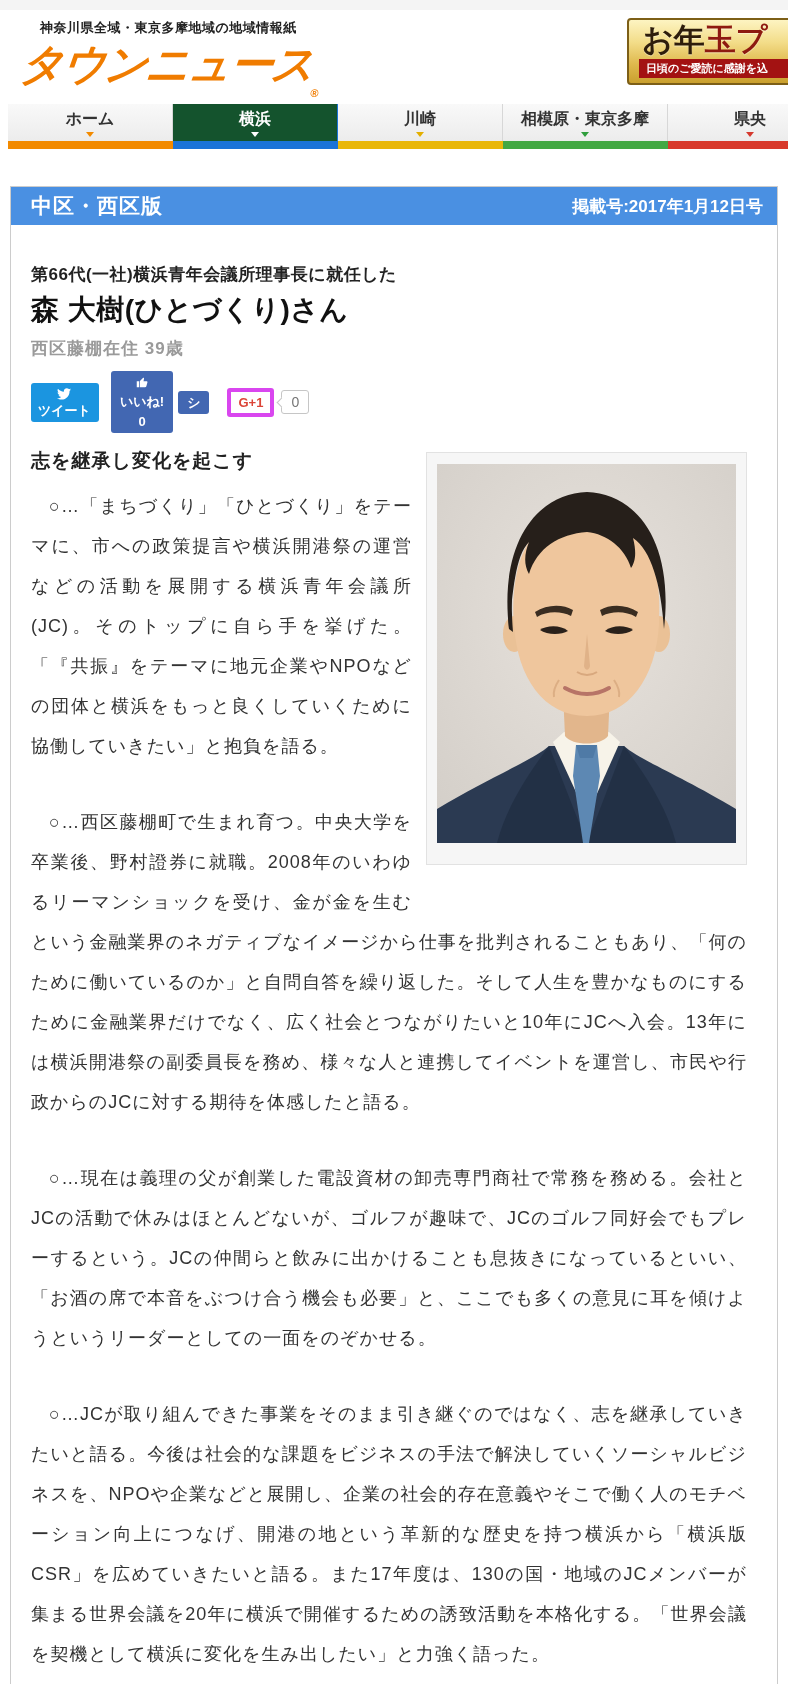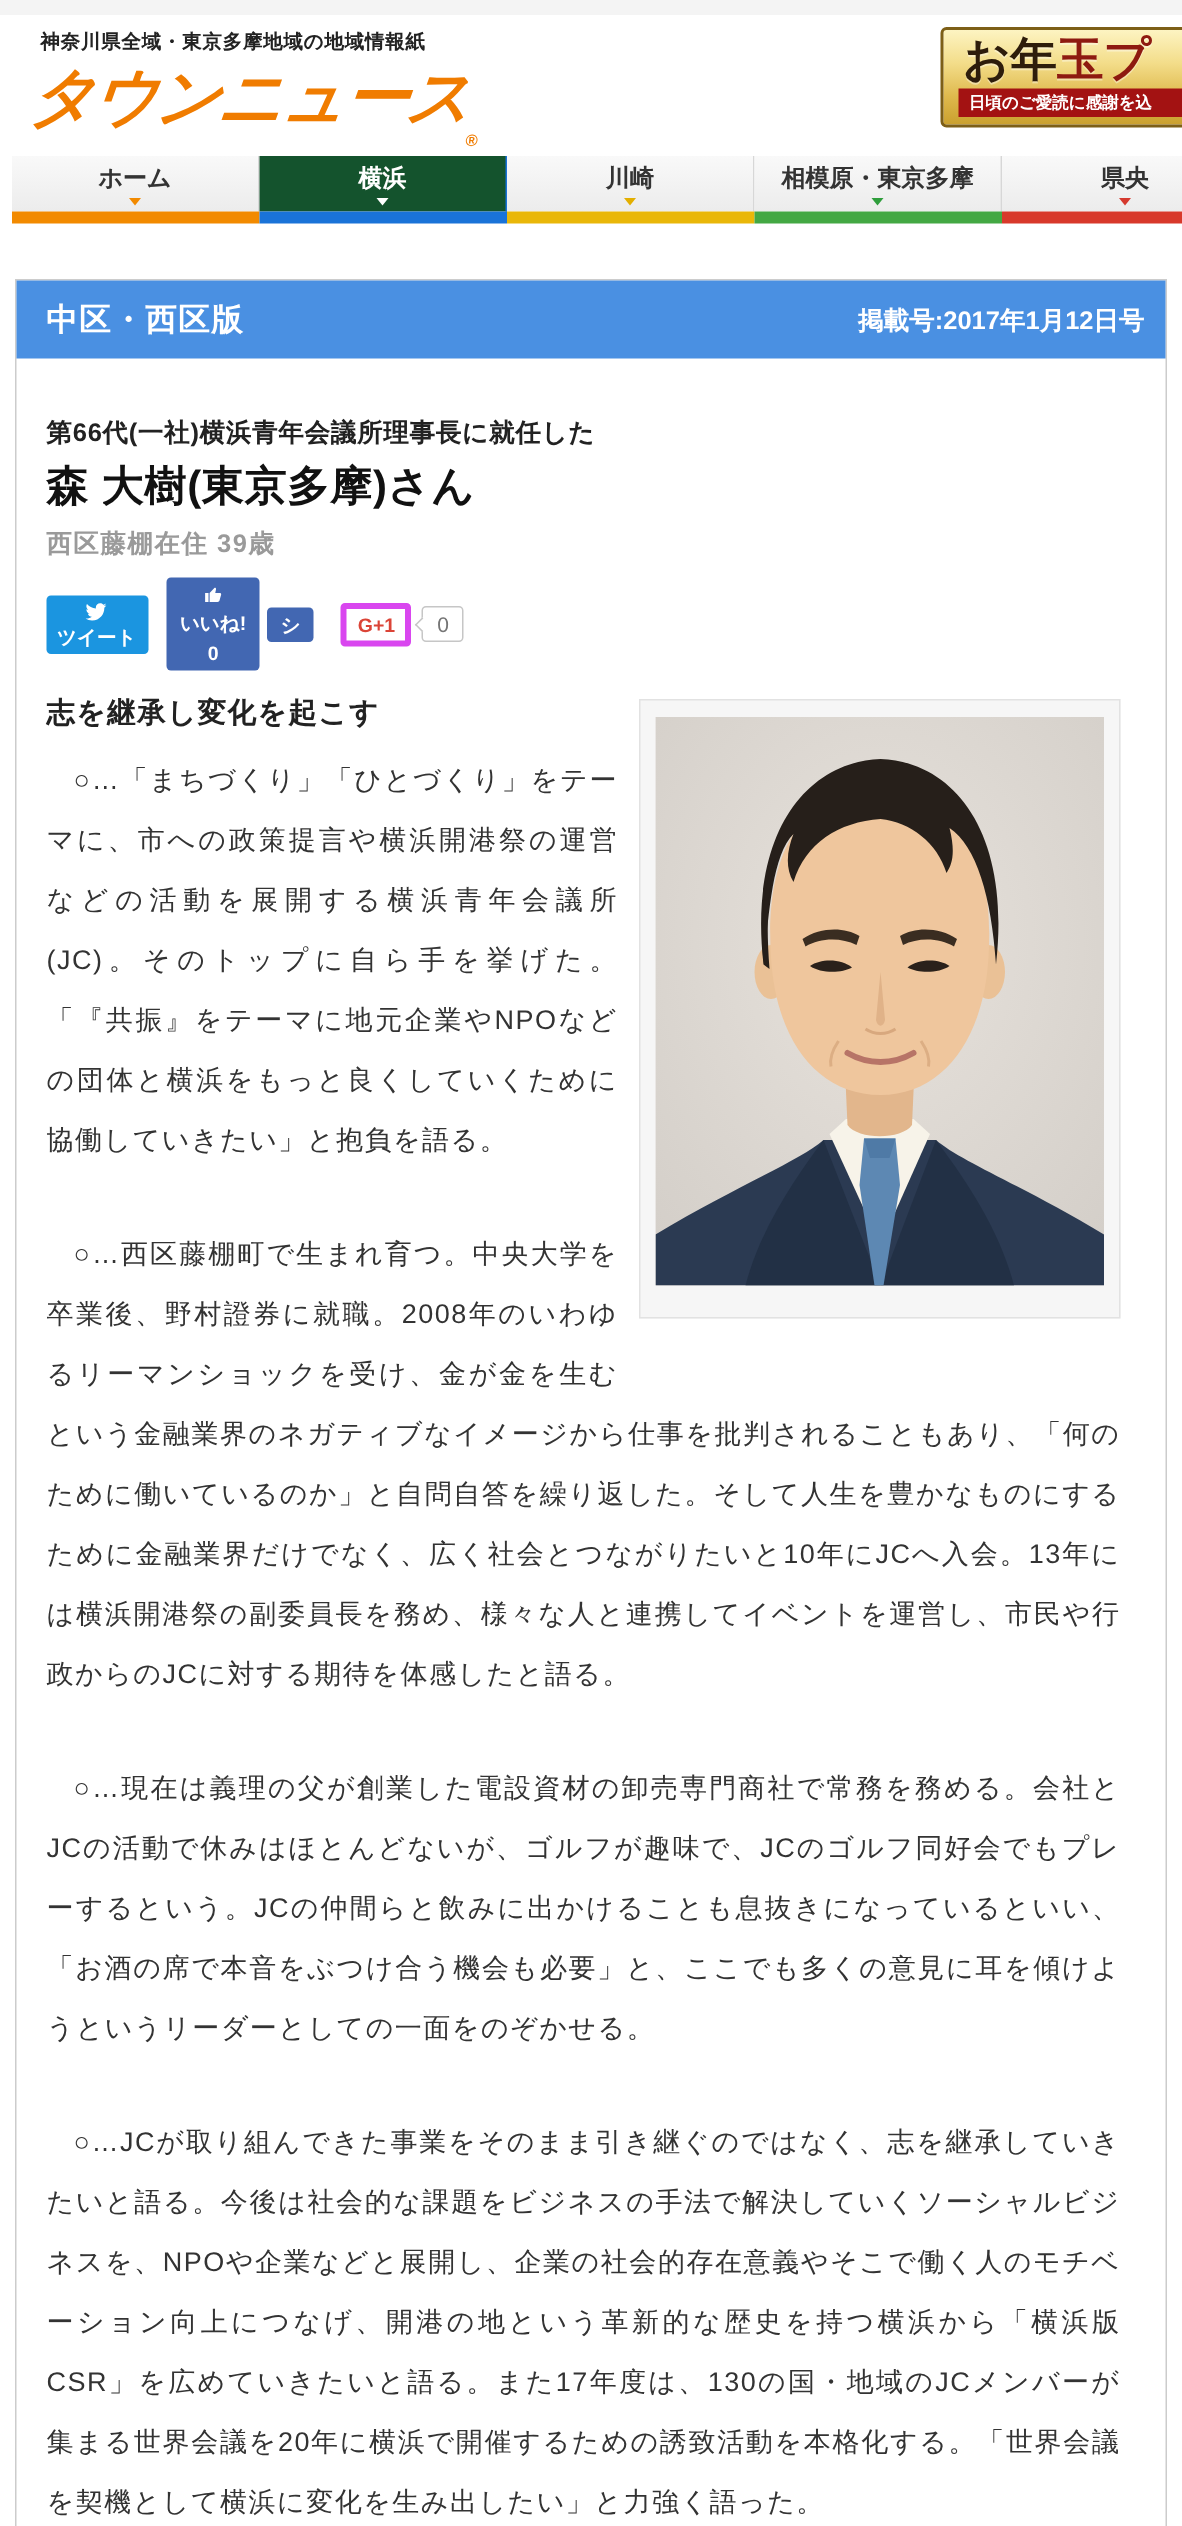--- a/index.html
+++ b/index.html
@@ -6,21 +6,21 @@
   * { box-sizing: border-box; }
   html,body { margin:0; padding:0; }
   body {
     width:788px; height:1684px; position:relative; overflow:hidden;
     background:#fff;
     font-family:"Liberation Sans","DejaVu Sans",sans-serif;
   }
   .top-strip { position:absolute; top:0; left:0; width:788px; height:10px; background:#f4f4f4; }
 
   
-  .tagline { position:absolute; top:19px; left:27px; font-size:13px; font-weight:bold; color:#222; letter-spacing:.5px; }
+  .tagline { position:absolute; top:19px; left:40px; font-size:13px; font-weight:bold; color:#222; letter-spacing:.5px; }
   .logo { position:absolute; top:36px; left:20px; font-size:43px; font-weight:bold; font-style:italic;
           color:#f07c00; letter-spacing:-2px; transform:skewX(-6deg); white-space:nowrap; }
   .logo .reg { font-size:11px; font-style:normal; vertical-align:-18px; letter-spacing:0; color:#f07c00; }
 
   .banner { position:absolute; top:18px; left:627px; width:215px; height:67px;
             background:linear-gradient(180deg,#fdf4c2 0%,#f3dd8a 35%,#dfb94d 70%,#caa02e 100%);
             border:2px solid #7d5f17; border-radius:4px; overflow:hidden; cursor:pointer; }
   .banner-main { font-family:"Liberation Serif","DejaVu Serif",serif; font-size:31px; font-weight:bold;
                  color:#2e1d0b; padding:3px 0 0 13px; white-space:nowrap; line-height:1.1;
                  text-shadow:0 1px 0 rgba(255,255,255,.4); }
@@ -47,21 +47,21 @@
   .strips { display:flex; padding-left:8px; height:8px; }
   .strip { flex:0 0 165px; }
   .strip.last { flex:1 1 auto; }
   .s-home { background:#f28a00; } .s-yokohama { background:#1a73d8; }
   .s-kawasaki { background:#e9b709; } .s-sagamihara { background:#43a843; }
   .s-kenou { background:#d8392b; }
 
   
   .card { position:absolute; top:186px; left:10px; width:768px; height:1498px;
           background:#fff; border:1px solid #ccc; border-bottom:none; }
-  .edition-bar { height:52px; background:#4a90e2; display:flex; align-items:center;
+  .edition-bar { height:38px; background:#4a90e2; display:flex; align-items:center;
                  justify-content:space-between; padding:0 14px 0 20px; }
   .edition-title { color:#fff; font-weight:bold; font-size:21px; letter-spacing:1px; }
   .edition-issue { color:#fff; font-weight:bold; font-size:17px; }
 
   .content { padding:0 30px 0 20px; }
   .title-lead { margin-top:38px; font-size:17px; font-weight:bold; color:#222; letter-spacing:.5px; }
   .title-name { margin-top:5px; font-size:28px; font-weight:bold; color:#111; letter-spacing:.5px; }
   .title-sub  { margin-top:8px; font-size:17px; font-weight:bold; color:#9a9a9a; letter-spacing:1px; }
 
   
@@ -135,21 +135,21 @@
 </div>
 
 <div class="card">
   <div class="edition-bar">
     <span class="edition-title">中区・西区版</span>
     <span class="edition-issue">掲載号:2017年1月12日号</span>
   </div>
 
   <div class="content">
     <div class="title-lead">第66代(一社)横浜青年会議所理事長に就任した</div>
-    <div class="title-name">森 大樹(東京多摩)さん</div>
+    <div class="title-name">森 大樹(ひとづくり)さん</div>
     <div class="title-sub">西区藤棚在住 39歳</div>
 
     <div class="social">
       <span class="btn btn-tweet">
         <svg width="14" height="12" viewBox="0 0 24 20">
             <path fill="#fff" d="M24 2.3c-.9.4-1.8.7-2.8.8 1-.6 1.8-1.6 2.2-2.7-1 .6-2 1-3.1 1.2C19.4.6 18.1 0 16.7 0c-2.7 0-4.9 2.2-4.9 4.9 0 .4 0 .8.1 1.1C7.7 5.8 4.1 3.8 1.7.9 1.2 1.7 1 2.5 1 3.4c0 1.7.9 3.2 2.2 4.1-.8 0-1.6-.2-2.2-.6v.1c0 2.4 1.7 4.4 3.9 4.8-.4.1-.8.2-1.3.2-.3 0-.6 0-.9-.1.6 2 2.4 3.4 4.6 3.4-1.7 1.3-3.8 2.1-6.1 2.1H0c2.2 1.4 4.8 2.2 7.5 2.2 9.1 0 14-7.5 14-14v-.6c1-.7 1.8-1.6 2.5-2.7z"></path>
           </svg>
         <span>ツイート</span>
       </span>
       <span class="btn btn-like">

